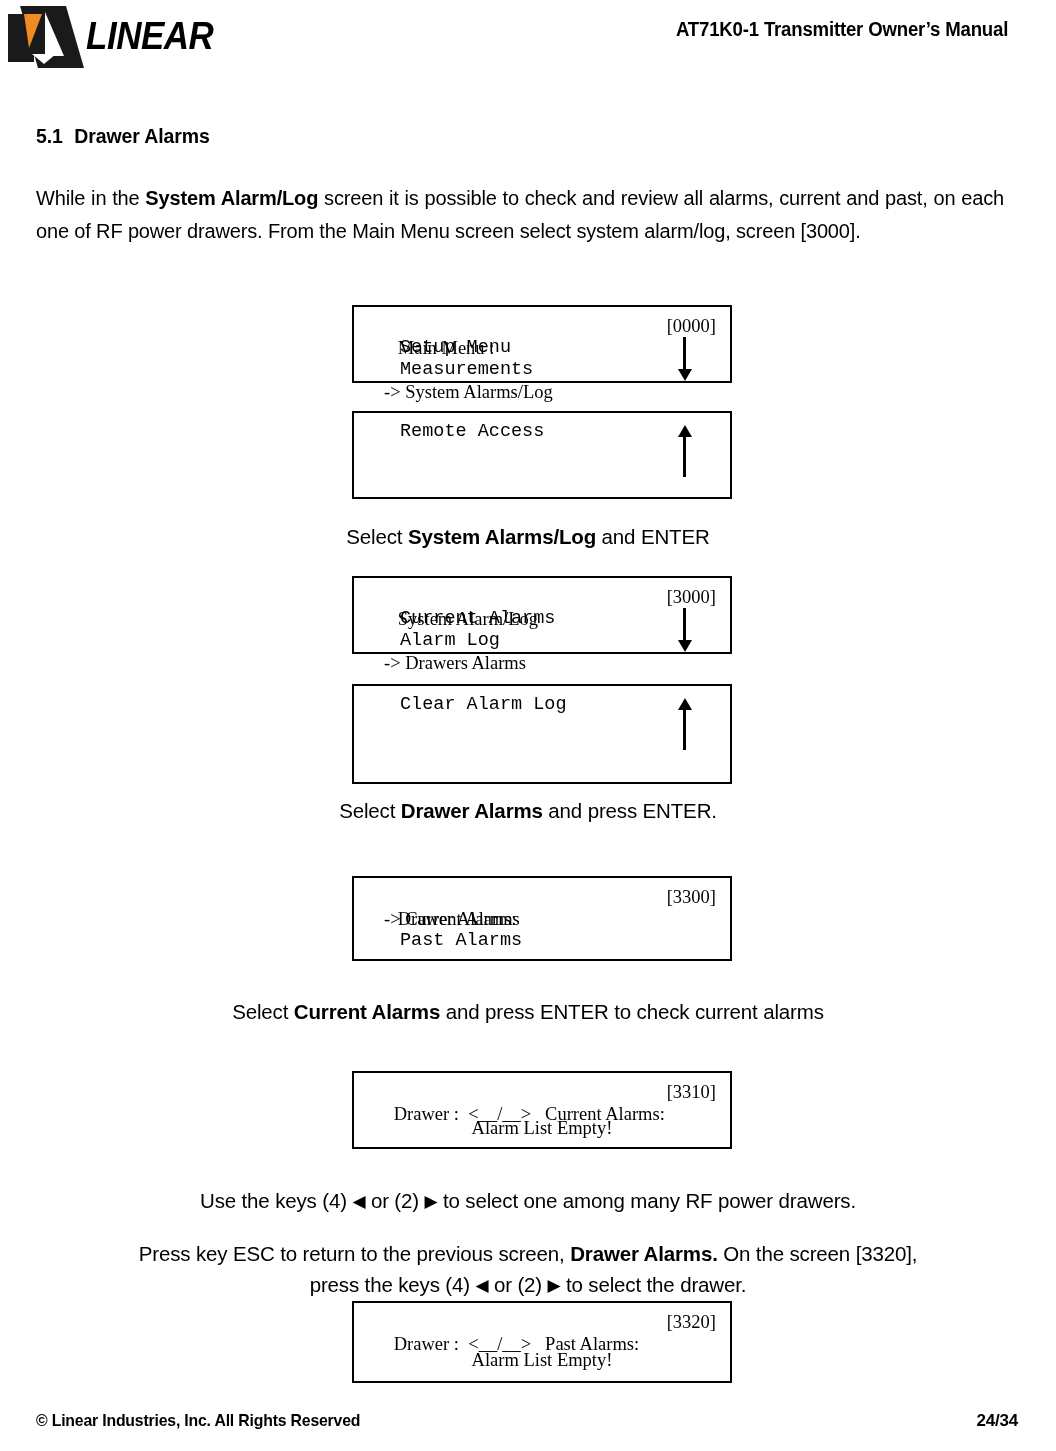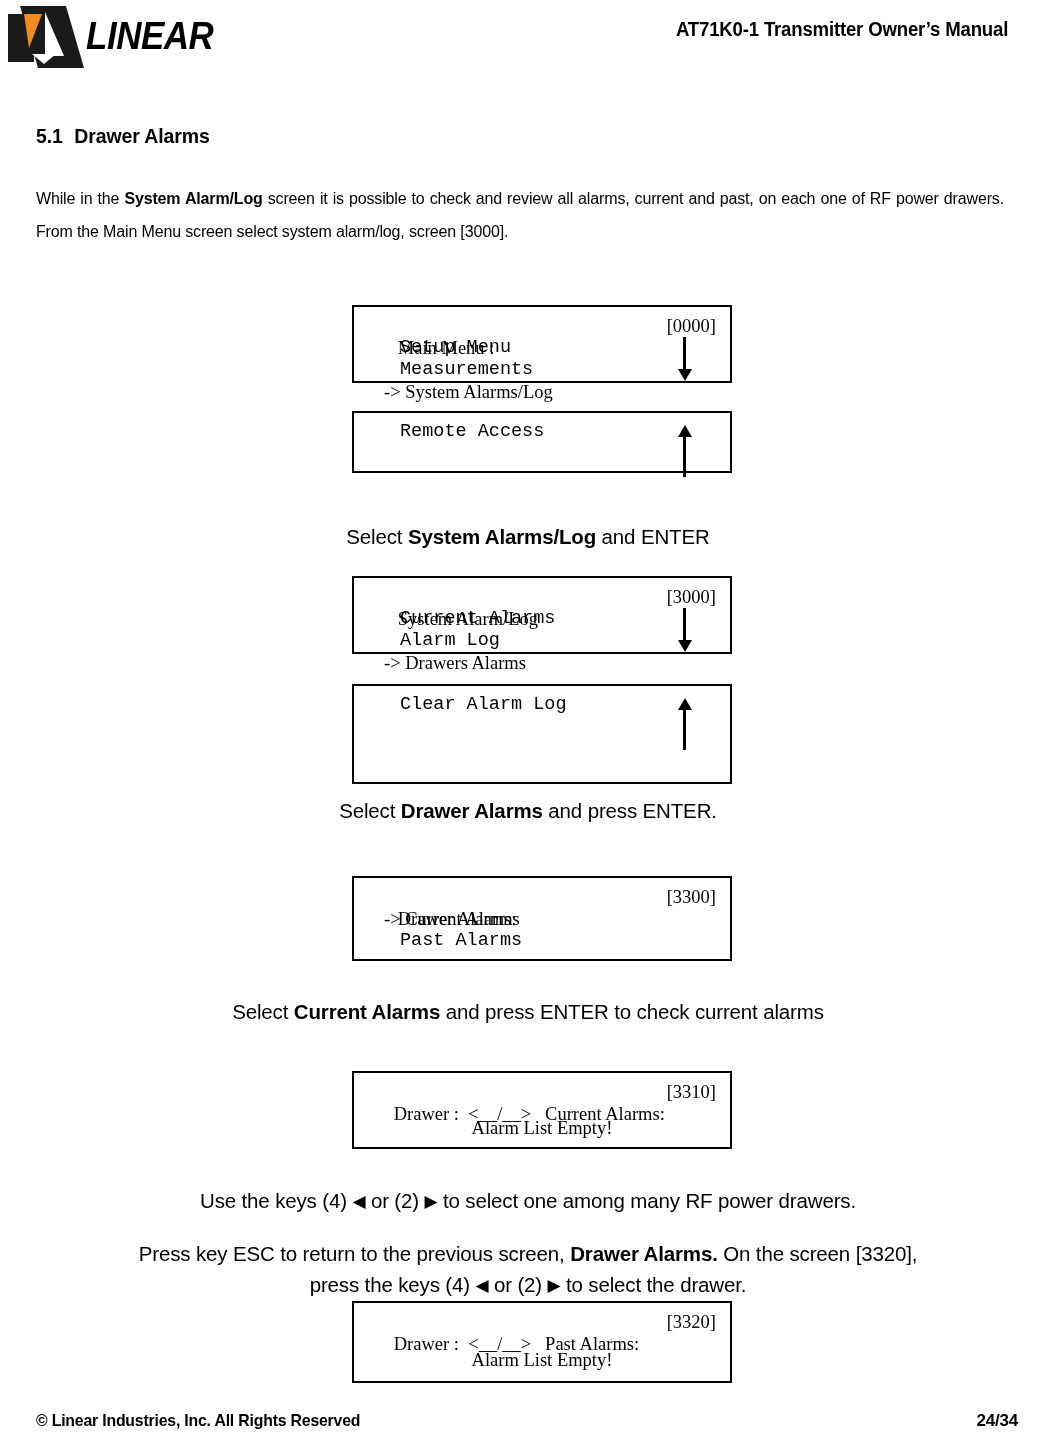--- a/index.html
+++ b/index.html
@@ -78,21 +78,21 @@
     font-size: 20.5px;
     font-weight: bold;
     letter-spacing: -0.1px;
     transform: scaleX(0.95);
     transform-origin: left center;
   }
   h2.section-title .num { margin-right: 12px; }
   p.intro {
     margin: 0;
     font-family: "Liberation Sans", sans-serif;
-    font-size: 16px;
+    font-size: 20px;
     line-height: 33px;
     text-align: justify;
     text-justify: inter-word;
     letter-spacing: -0.15px;
   }
   p.intro b { font-weight: bold; }
 
   
   .caption {
     position: absolute;
@@ -223,21 +223,21 @@
       <span class="lcd-code">[0000]</span>
     </div>
     <div class="lcd-line indent1">Setup Menu</div>
     <div class="lcd-line indent1">Measurements</div>
     <div class="lcd-line indent2">-&gt; System Alarms/Log</div>
   </div>
   <div class="vbar" style="right:44px; top:30px; height:36px;"></div>
   <div class="vhead-down" style="right:38px; top:62px;"></div>
 </div>
 
-<div class="lcd" style="top:411px; height:62px;">
+<div class="lcd" style="top:411px; height:88px;">
   <div class="lcd-body">
     <div class="lcd-line indent1">Remote Access</div>
   </div>
   <div class="vbar" style="right:44px; top:24px; height:40px;"></div>
   <div class="vhead-up" style="right:38px; top:12px;"></div>
 </div>
 
 <div class="caption" style="top:521px;">
   <span>Select </span><b>System Alarms/Log</b><span> and ENTER</span>
 </div>

